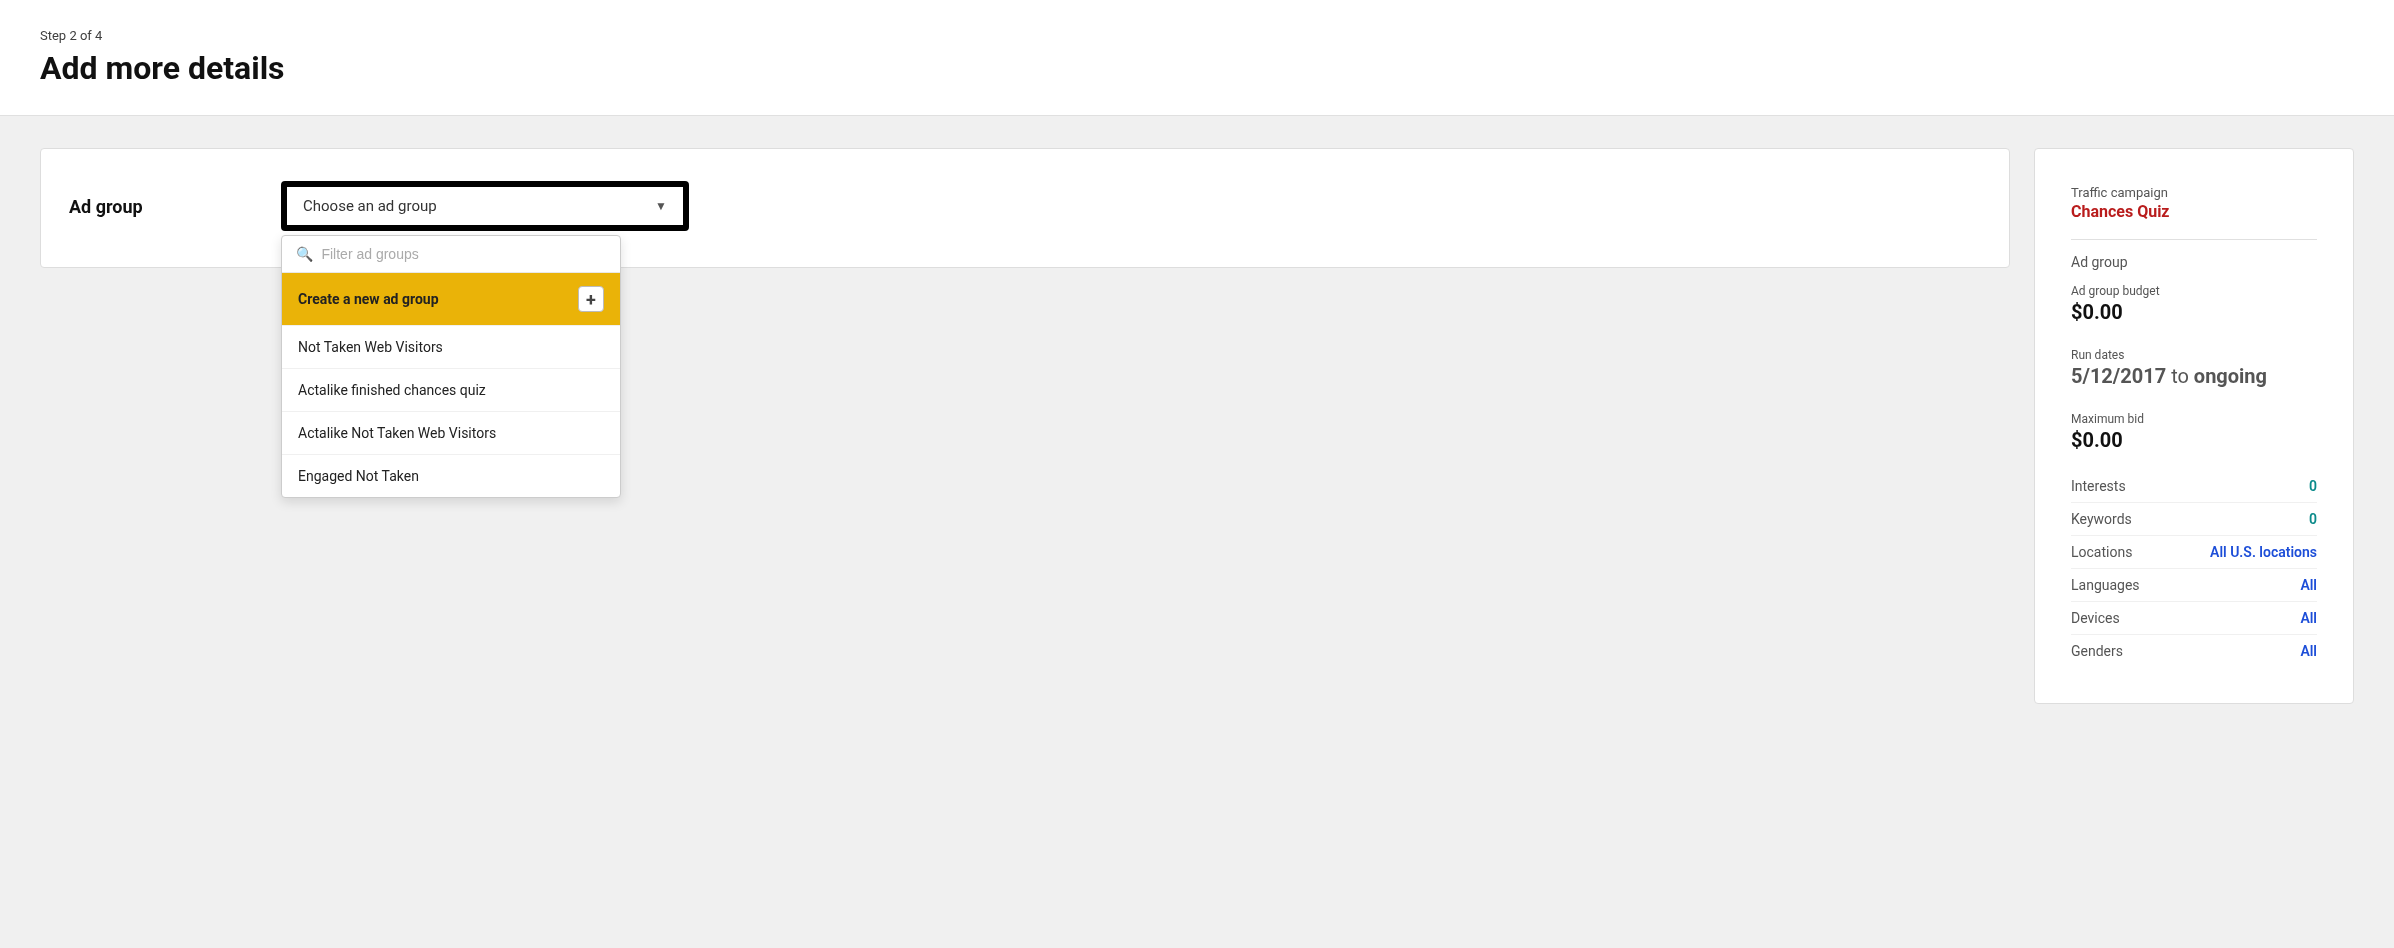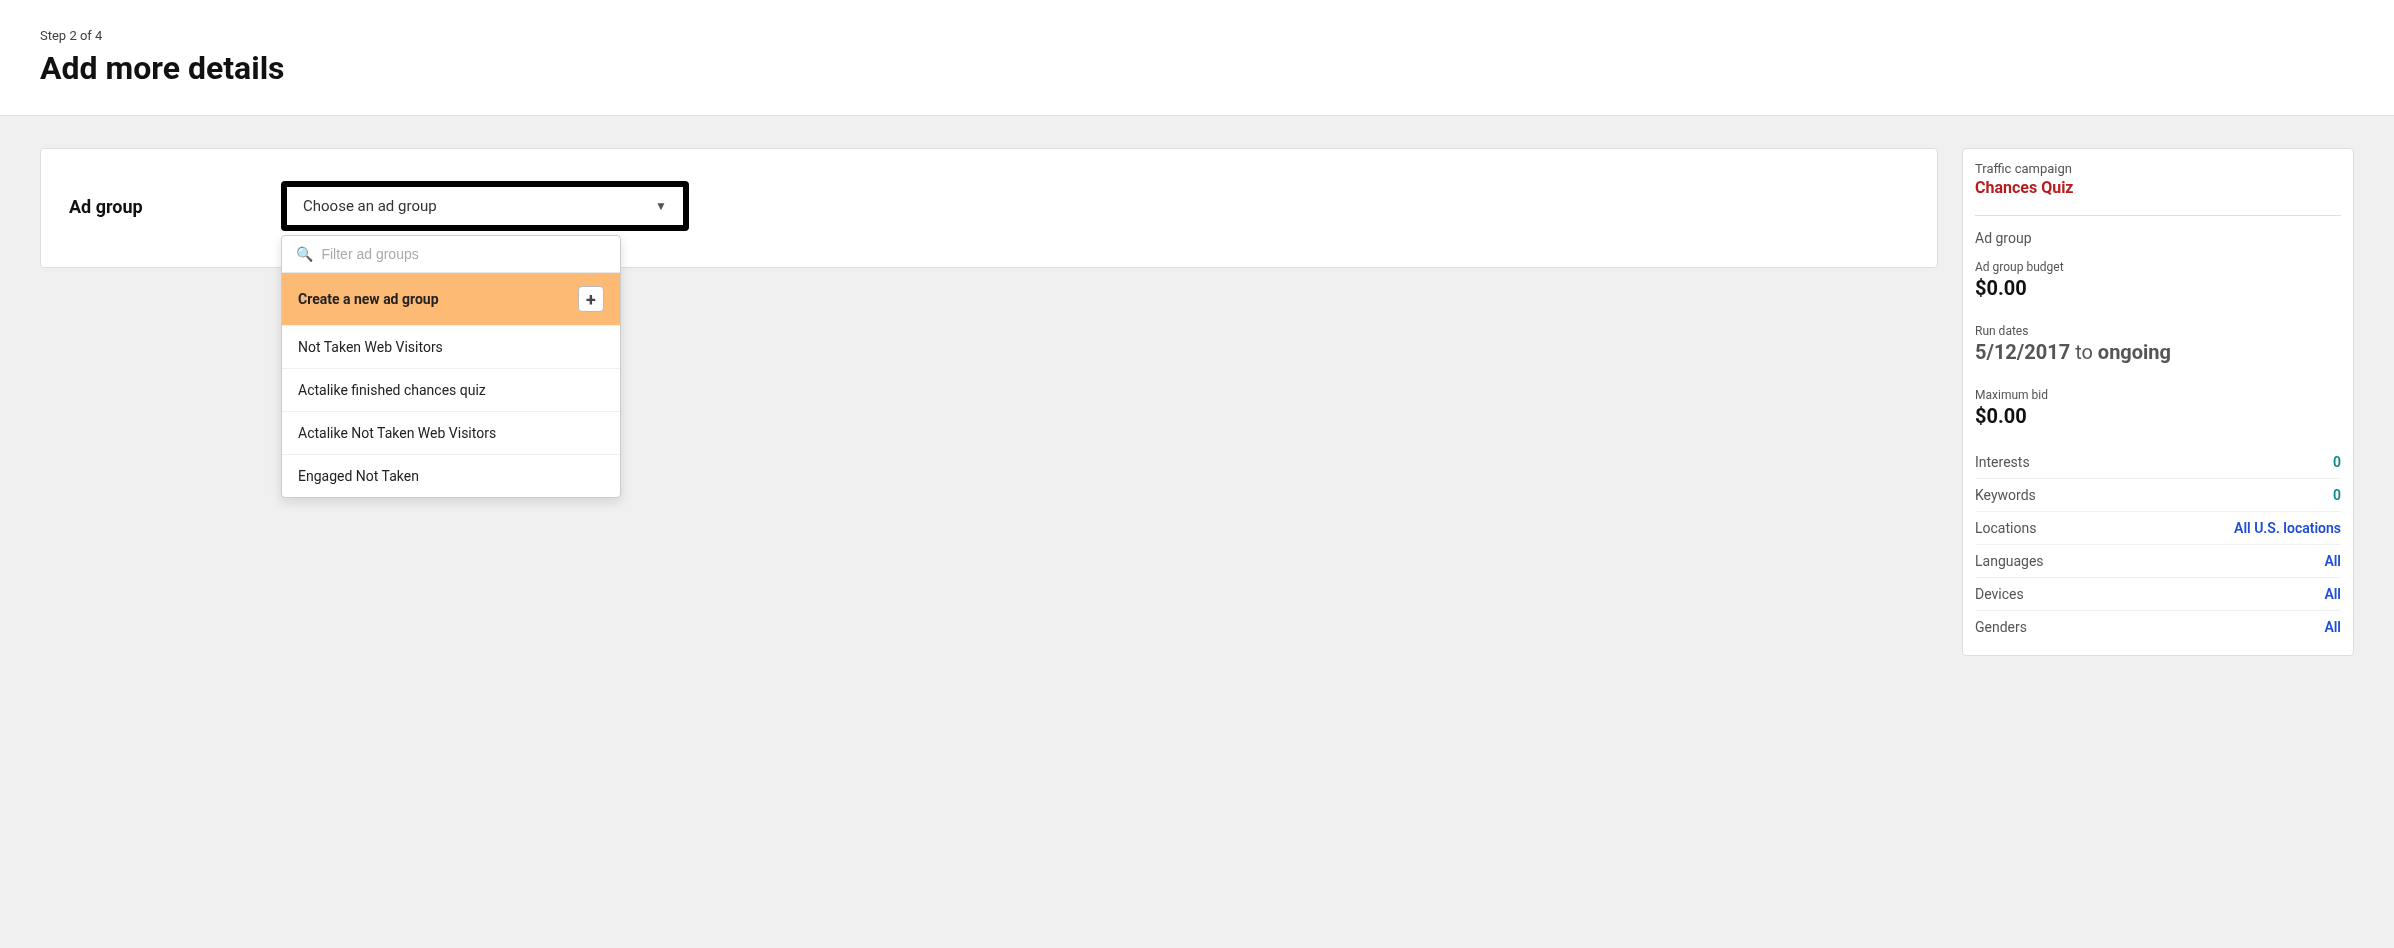--- a/index.html
+++ b/index.html
@@ -106,45 +106,45 @@
       cursor: pointer;
       font-size: 14px;
       color: #222;
       border-bottom: 1px solid #f0f0f0;
       display: flex;
       align-items: center;
       justify-content: space-between;
     }
     .menu-item:last-child { border-bottom: none; }
     .menu-item.create-new {
-      background: #fdba74;
+      background: #eab308;
       font-weight: 700;
       font-size: 14px;
     }
     .menu-item.create-new .plus-btn {
       width: 26px;
       height: 26px;
       border: 1px solid #bbb;
       background: #fff;
       border-radius: 4px;
       display: flex;
       align-items: center;
       justify-content: center;
       font-size: 18px;
       color: #444;
       cursor: pointer;
     }
 
     
     .right-panel {
-      width: 392px;
+      width: 320px;
       background: #fff;
       border-radius: 4px;
       border: 1px solid #ddd;
-      padding: 12px;
+      padding: 36px;
       flex-shrink: 0;
     }
     .campaign-type {
       font-size: 13px;
       color: #555;
       margin-bottom: 2px;
     }
     .campaign-name {
       font-size: 16px;
       font-weight: 700;

